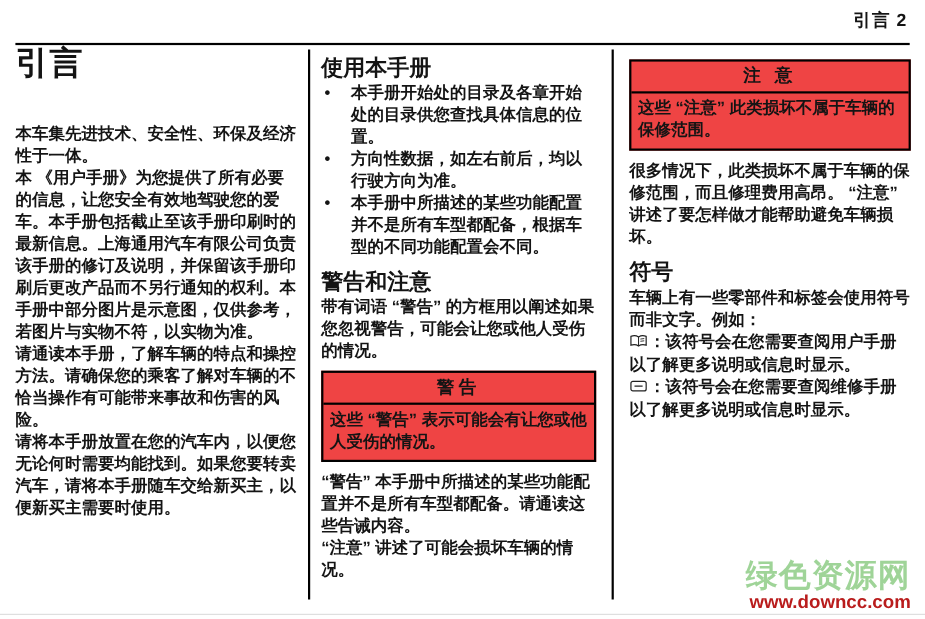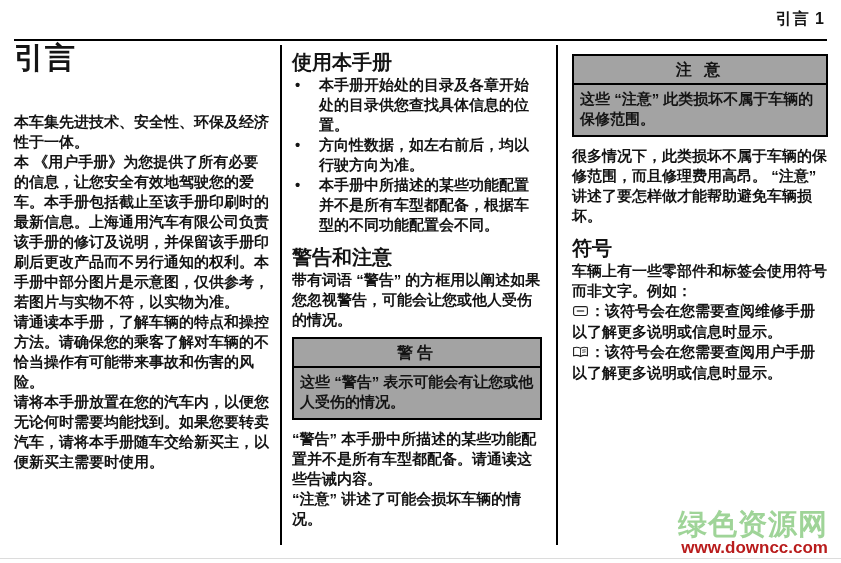--- a/index.html
+++ b/index.html
@@ -45,21 +45,21 @@
     font-size:20px; font-weight:700;
   }
   .section-heading.first { margin-top:4px; }
   .col p { margin:0; }
 
   
   .bullet-row { display:flex; }
   .bullet-dot { width:24px; flex:0 0 24px; padding-left:3px; }
 
   
-  .box { border:2px solid #000; margin:7px 0 9px 0; background:#a3a3a3; }
+  .box { border:2px solid #000; margin:7px 0 9px 0; background:#ef4444; }
   .box-title {
     text-align:center; font-size:16px; font-weight:900;
     letter-spacing:4px; padding:4px 0 3px 0;
     border-bottom:2px solid #000;
   }
   .box-body { padding:4px 6px 6px 6px; font-size:15px; font-weight:900; }
   .col-3 .box { margin-top:6px; }
 
   
   .symbol-line { margin:0; }
@@ -73,21 +73,21 @@
   .bottom-hairline {
     position:absolute; left:0; bottom:4px; width:841px; height:1px;
     background:#dcdcdc;
   }
 </style>
 </head>
 <body>
 
 <div class="page">
 
-  <div class="header-title">引言 1</div>
+  <div class="header-title">引言 2</div>
   <div class="header-rule"></div>
 
   <div class="sep sep-1"></div>
   <div class="sep sep-2"></div>
 
   <div class="col col-1">
     <h1 class="intro-heading">引言</h1>
     <p>本车集先进技术、安全性、环保及经济性于一体。</p>
     <p>本 《用户手册》为您提供了所有必要的信息，让您安全有效地驾驶您的爱车。本手册包括截止至该手册印刷时的最新信息。上海通用汽车有限公司负责该手册的修订及说明，并保留该手册印刷后更改产品而不另行通知的权利。本手册中部分图片是示意图，仅供参考，若图片与实物不符，以实物为准。</p>
     <p>请通读本手册，了解车辆的特点和操控方法。请确保您的乘客了解对车辆的不恰当操作有可能带来事故和伤害的风险。</p>
@@ -127,30 +127,30 @@
       <div class="box-title">注 意</div>
       <div class="box-body">这些 “注意” 此类损坏不属于车辆的保修范围。</div>
     </div>
 
     <p>很多情况下，此类损坏不属于车辆的保修范围，而且修理费用高昂。 “注意” 讲述了要怎样做才能帮助避免车辆损坏。</p>
 
     <h2 class="section-heading">符号</h2>
     <p>车辆上有一些零部件和标签会使用符号而非文字。例如：</p>
 
     <p class="symbol-line"><span class="sym-icon"><svg viewBox="0 0 18 13" width="17" height="12">
-            <rect x="1.5" y="1.8" width="15" height="9.5" rx="2" fill="none" stroke="#222" stroke-width="1.2"></rect>
-            <line x1="5" y1="6.5" x2="13" y2="6.5" stroke="#222" stroke-width="1.3"></line>
-          </svg></span><span>：该符号会在您需要查阅维修手册以了解更多说明或信息时显示。</span></p>
-
-    <p class="symbol-line"><span class="sym-icon"><svg viewBox="0 0 18 13" width="17" height="12">
             <path d="M1.5 2 C4 1, 7 1.3, 9 2.6 C11 1.3, 14 1, 16.5 2 L16.5 10.6 C14 9.9, 11 10.1, 9 11.4 C7 10.1, 4 9.9, 1.5 10.6 Z" fill="none" stroke="#222" stroke-width="1.2"></path>
             <line x1="9" y1="2.6" x2="9" y2="11.4" stroke="#222" stroke-width="1"></line>
             <line x1="10.8" y1="4.6" x2="14.6" y2="4.1" stroke="#222" stroke-width="0.9"></line>
             <line x1="10.8" y1="6.8" x2="14.6" y2="6.3" stroke="#222" stroke-width="0.9"></line>
           </svg></span><span>：该符号会在您需要查阅用户手册以了解更多说明或信息时显示。</span></p>
+
+    <p class="symbol-line"><span class="sym-icon"><svg viewBox="0 0 18 13" width="17" height="12">
+            <rect x="1.5" y="1.8" width="15" height="9.5" rx="2" fill="none" stroke="#222" stroke-width="1.2"></rect>
+            <line x1="5" y1="6.5" x2="13" y2="6.5" stroke="#222" stroke-width="1.3"></line>
+          </svg></span><span>：该符号会在您需要查阅维修手册以了解更多说明或信息时显示。</span></p>
   </div>
 
   <div class="watermark">
     <div class="wm-name">绿色资源网</div>
     <div class="wm-url">www.downcc.com</div>
   </div>
 
   <div class="bottom-hairline"></div>
 
 </div>

